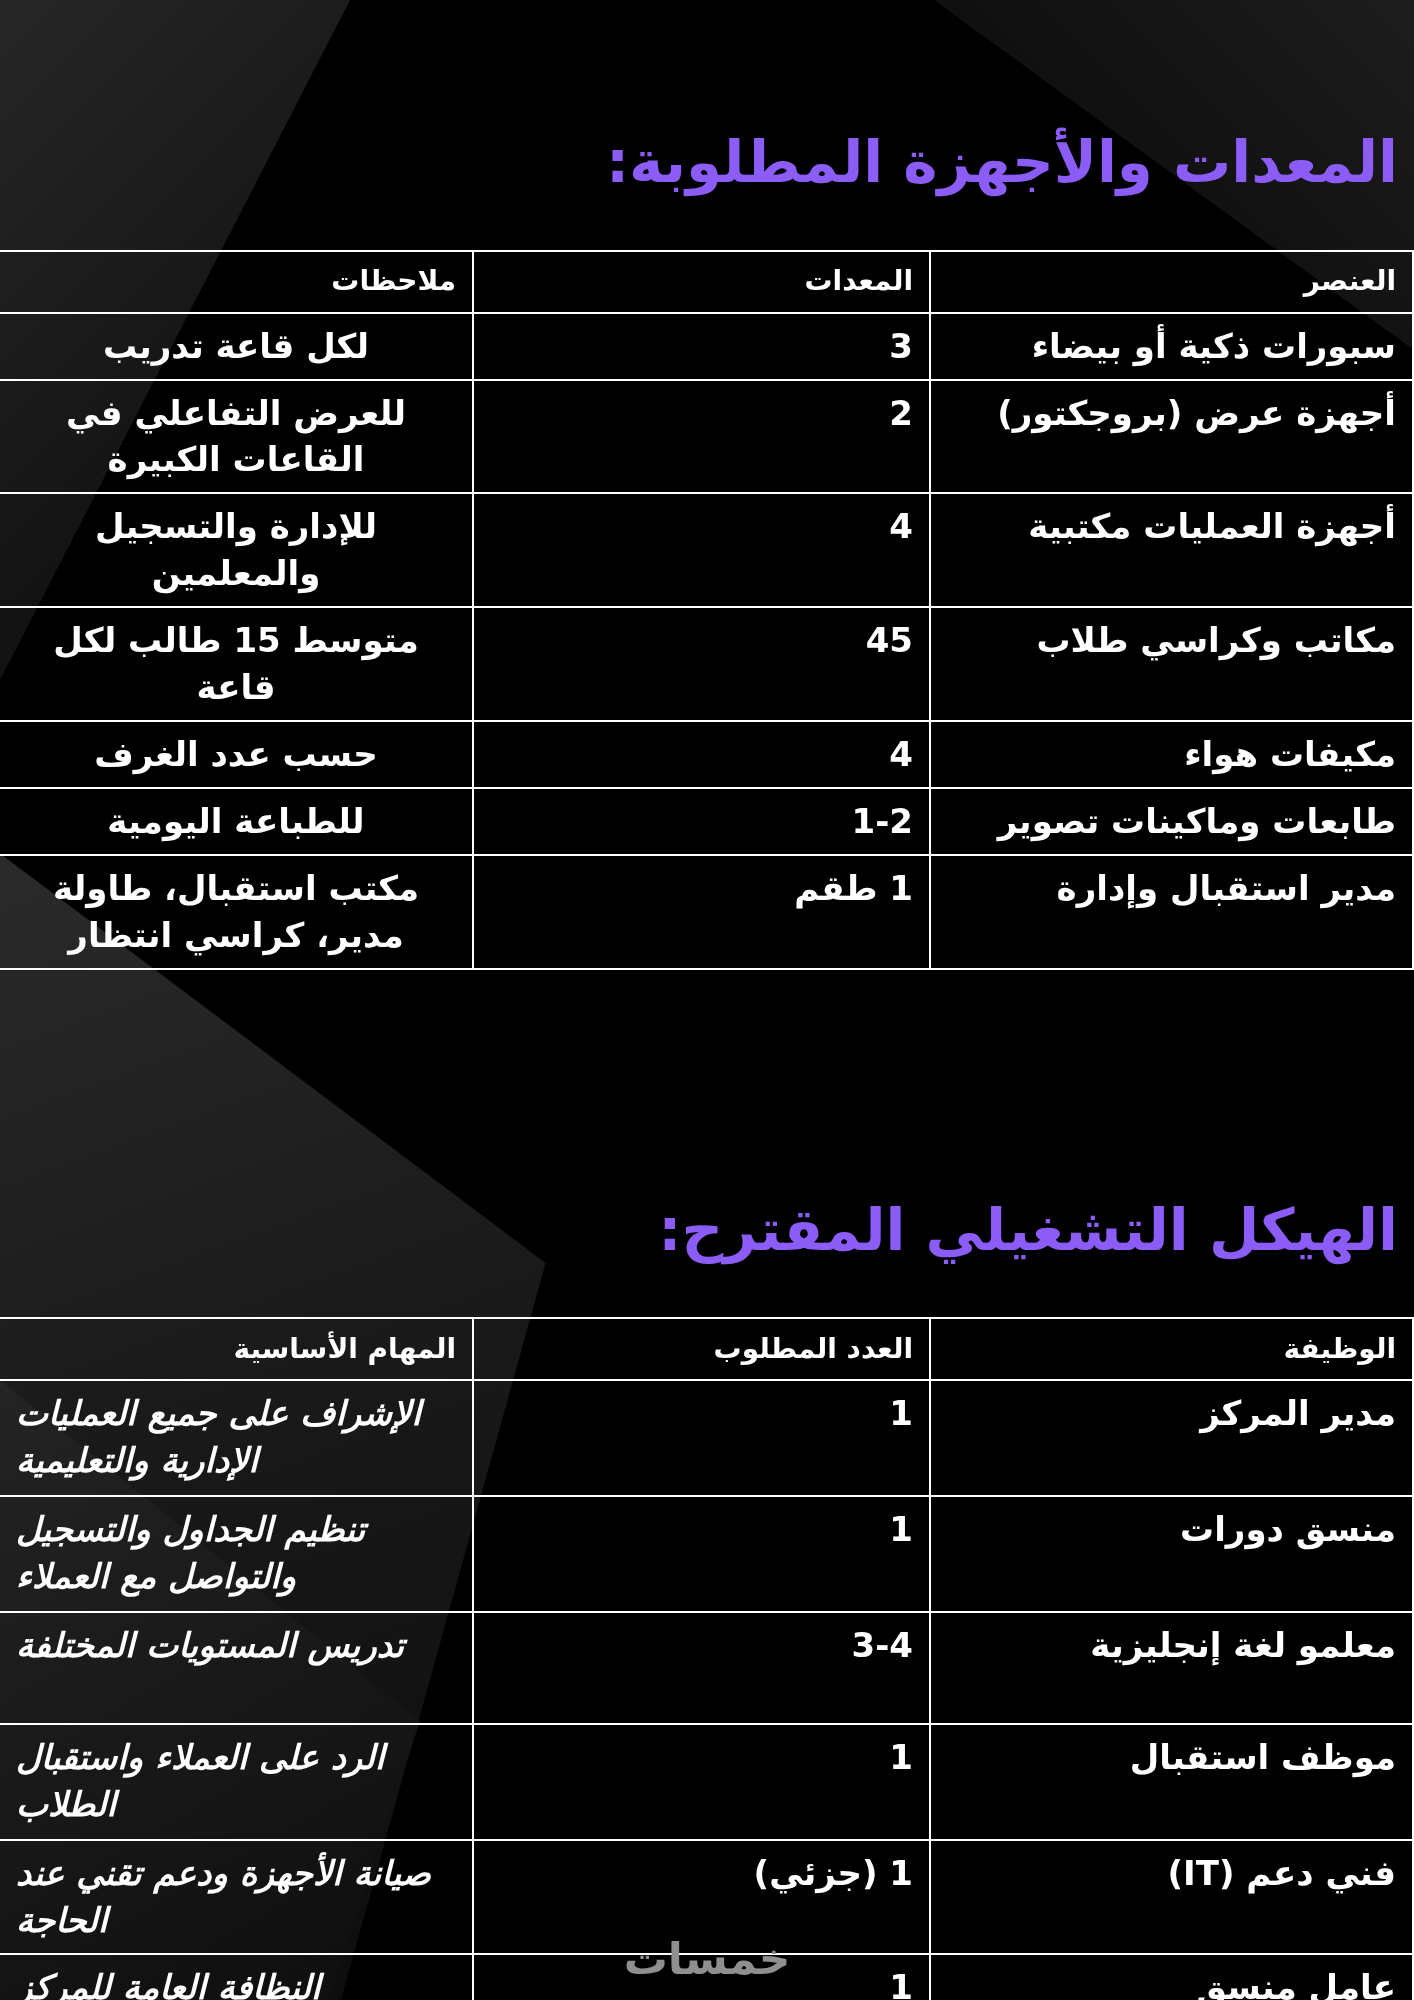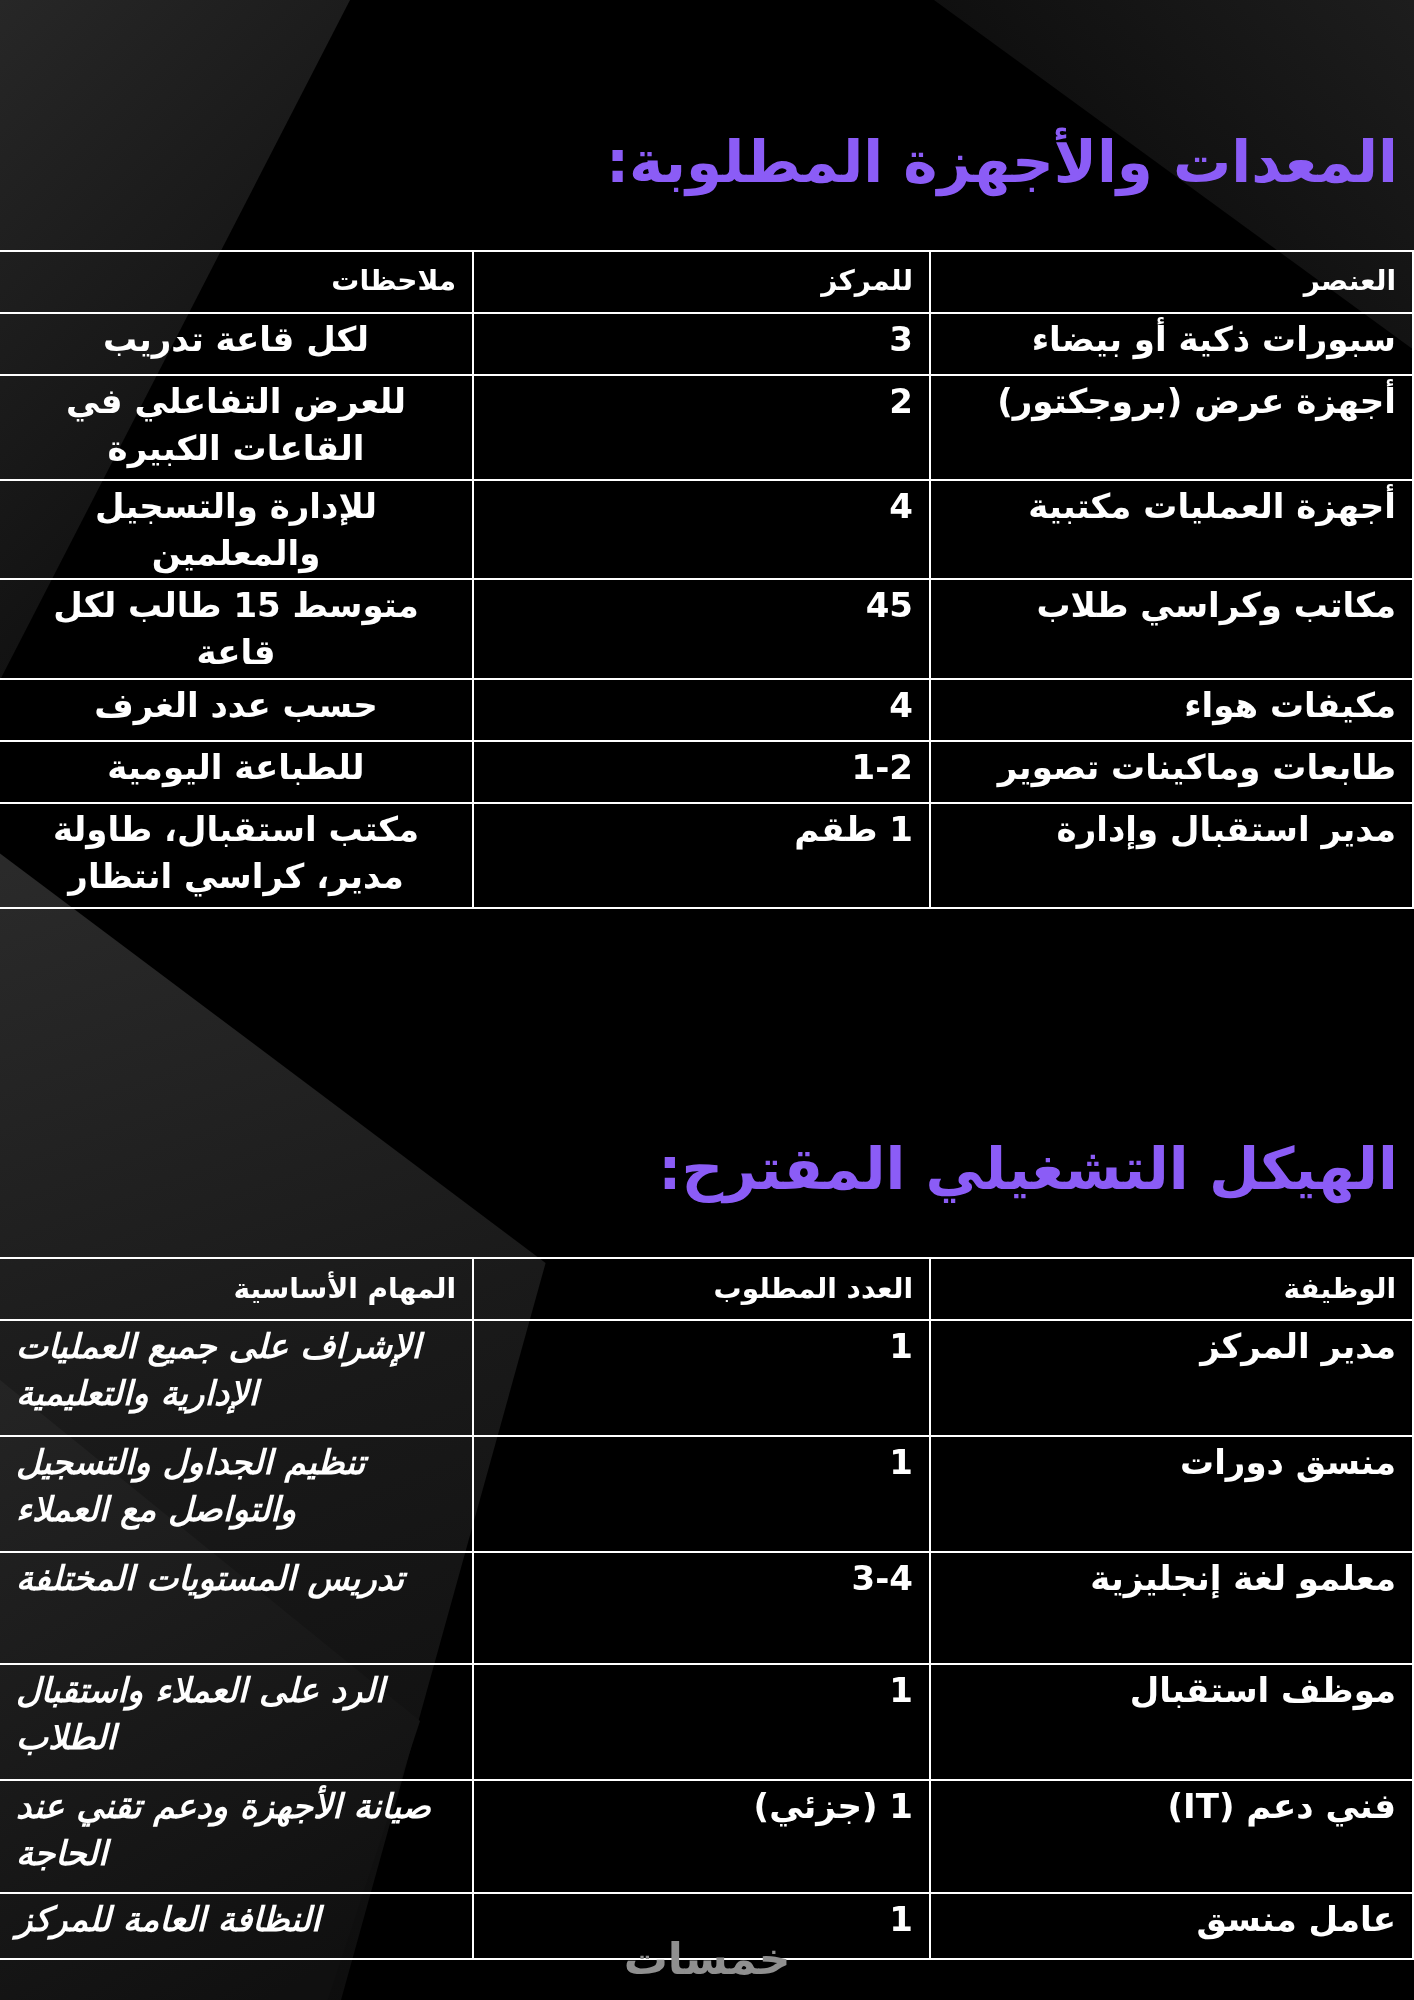--- a/index.html
+++ b/index.html
@@ -63,21 +63,21 @@
     margin-top: 52px;
     background: transparent;
   }
   .table-staffing { margin-top: 82px; }
 
   .data-table th,
   .data-table td {
     border: 2px solid #ffffff;
     font-weight: bold;
     color: #ffffff;
-    padding: 2px 16px;
+    padding: 9px 16px;
     line-height: 1.38;
     word-wrap: break-word;
   }
   .data-table th {
     font-size: 28px;
     text-align: right;
     vertical-align: middle;
   }
   .data-table td {
     font-size: 34px;
@@ -126,21 +126,21 @@
 
   <table class="data-table table-equipment">
     <colgroup>
       <col class="col-a">
         <col class="col-b">
         <col class="col-c">
     </colgroup>
     <thead>
       <tr class="r-head">
         <th>العنصر</th>
-        <th>للمركز</th>
+        <th>المعدات</th>
         <th>ملاحظات</th>
       </tr>
     </thead>
     <tbody>
       <tr class="r-s">
         <td class="cell-item">سبورات ذكية أو بيضاء</td>
         <td class="cell-qty">3</td>
         <td class="cell-notes">لكل قاعة تدريب</td>
       </tr>
       <tr class="r-d">

